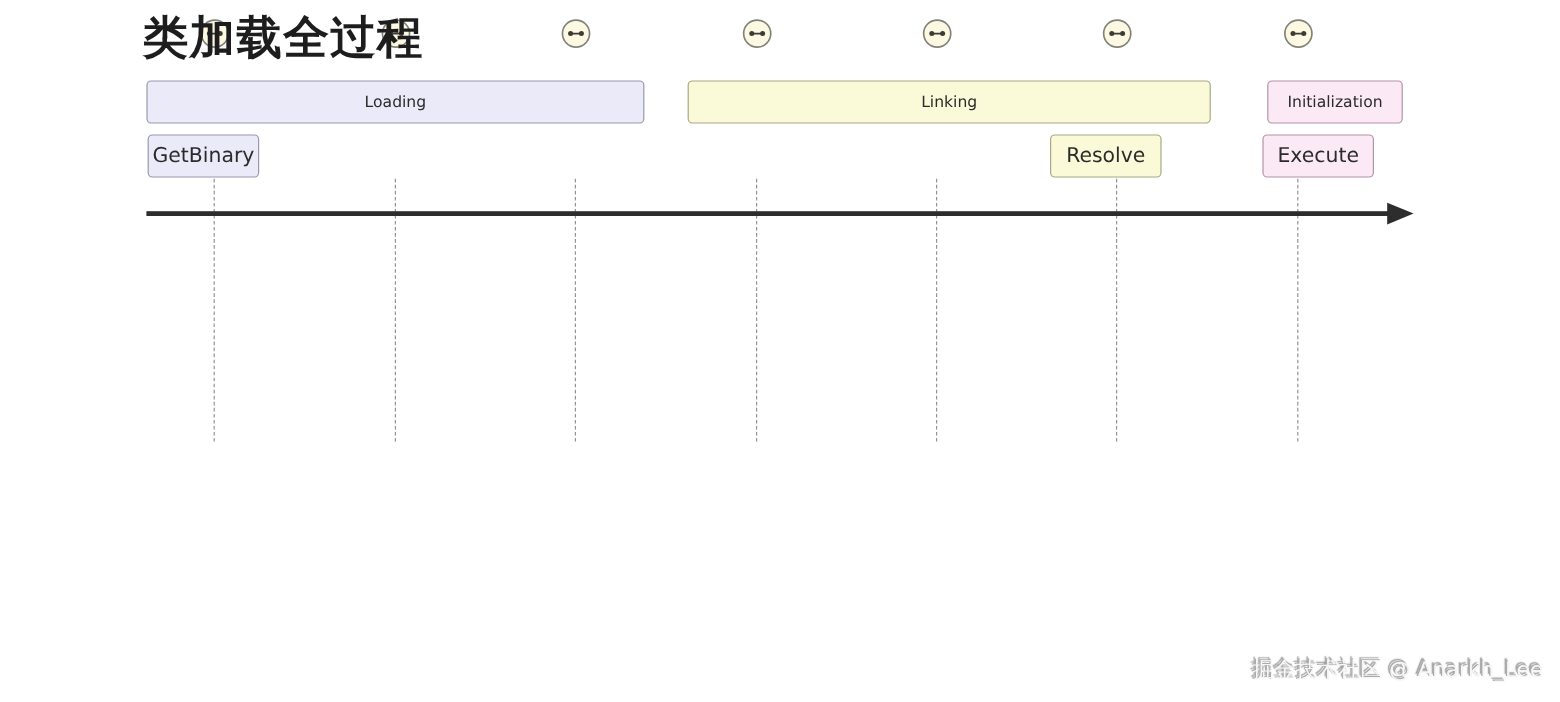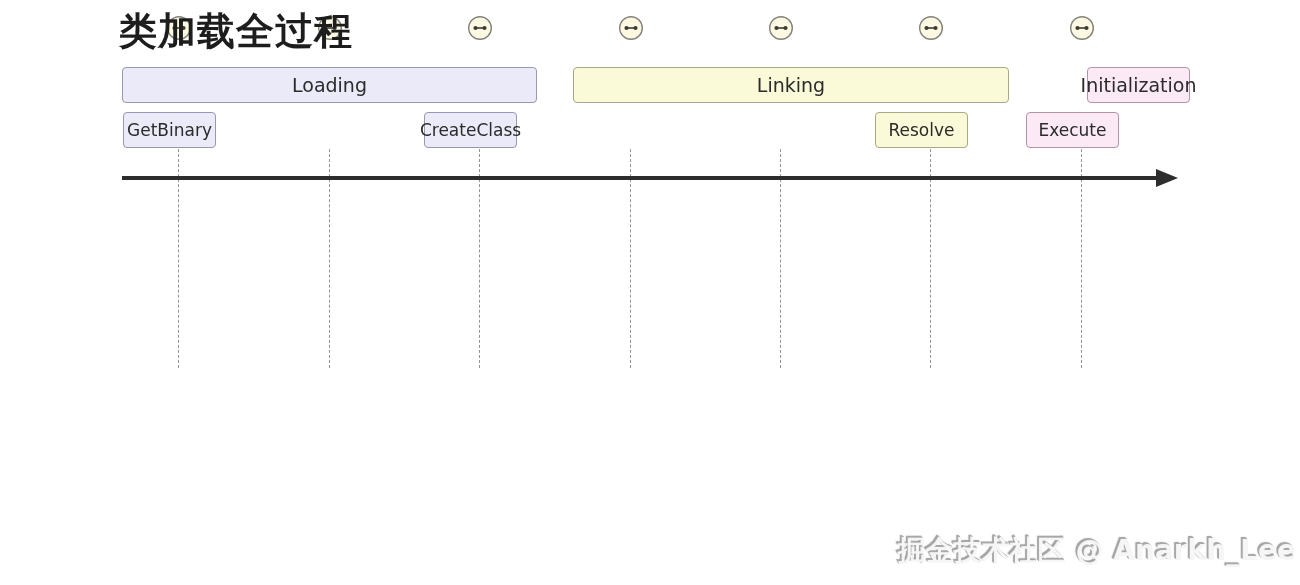--- a/index.html
+++ b/index.html
@@ -21,21 +21,21 @@
   .icon-circle { fill:var(--icon-fill,#fdf8e1); stroke:var(--icon-border,#82827a); stroke-width:1.4; }
   .icon-line   { stroke:var(--icon-glyph,#3c3c35); stroke-width:1.6; }
   .icon-dot    { fill:var(--icon-glyph,#3c3c35); }
 
   .box {
     position:absolute; height:36px; z-index:2;
     display:flex; align-items:center; justify-content:center;
     border:1.5px solid; border-radius:4px;
     font-size:17px; color:var(--box-text,#2b2b2b); white-space:nowrap;
   }
-  .phase { top:67px; font-size:19px; }
+  .phase { top:67px; font-size:13px; }
   .step  { top:112px; width:93px; }
   .lav { background:var(--lavender-fill,#eaeaf9); border-color:var(--lavender-border,#9898b0); }
   .yel { background:var(--yellow-fill,#fafad8);   border-color:var(--yellow-border,#a8a887); }
   .pnk { background:var(--pink-fill,#fbe9f6);     border-color:var(--pink-border,#b494a6); }
 
   .timeline {
     position:absolute; left:122px; top:176px; width:1038px; height:4px;
     background:var(--timeline-color,#2d2d2d); z-index:1;
   }
   .arrowhead {
@@ -43,22 +43,22 @@
     border-left:22px solid var(--timeline-color,#2d2d2d);
     border-top:9px solid transparent; border-bottom:9px solid transparent;
   }
 
   .dash {
     position:absolute; top:149px; height:219px; width:0; z-index:0;
     border-left:1.5px dashed var(--dash-color,#949494);
   }
 
   .watermark {
-    position:absolute; right:4px; bottom:15px;
-    font-size:28px; font-weight:bold; white-space:nowrap;
+    position:absolute; right:14px; bottom:15px;
+    font-size:18px; font-weight:normal; white-space:nowrap;
     color:var(--watermark-color,#f6f6f6);
     text-shadow:-1px -1px 0 #ababab, -2px -2px 1px #9e9e9e, 1px 1px 0 #ffffff;
   }
 </style>
 </head>
 <body>
 
 <div class="diagram">
 
   <div class="icon" style="left:166px">
@@ -115,26 +115,25 @@
         <line class="icon-line" x1="8.5" y1="13" x2="17.5" y2="13"></line>
         <circle class="icon-dot" cx="8.5" cy="13" r="2.1"></circle>
         <circle class="icon-dot" cx="17.5" cy="13" r="2.1"></circle>
       </svg>
   </div>
 
   <h1 class="title">类加载全过程</h1>
 
   <div class="box phase lav" style="left:122px;width:415px">Loading</div>
   <div class="box phase yel" style="left:573px;width:436px">Linking</div>
-  <div class="box phase pnk" style="left:1087px;width:103px">Initialization</div>
+  <div class="box phase pnk" style="left:1056px;width:113px">Initialization</div>
 
   <div class="box step lav" style="left:123px">GetBinary</div>
-  <div class="box step lav" style="left:424px">CreateClass</div>
   <div class="box step yel" style="left:875px">Resolve</div>
-  <div class="box step pnk" style="left:1026px">Execute</div>
+  <div class="box step pnk" style="left:1052px">Execute</div>
 
   <div class="timeline"></div>
   <div class="arrowhead"></div>
 
   <div class="dash" style="left:178px"></div>
   <div class="dash" style="left:329px"></div>
   <div class="dash" style="left:479px"></div>
   <div class="dash" style="left:630px"></div>
   <div class="dash" style="left:780px"></div>
   <div class="dash" style="left:930px"></div>

